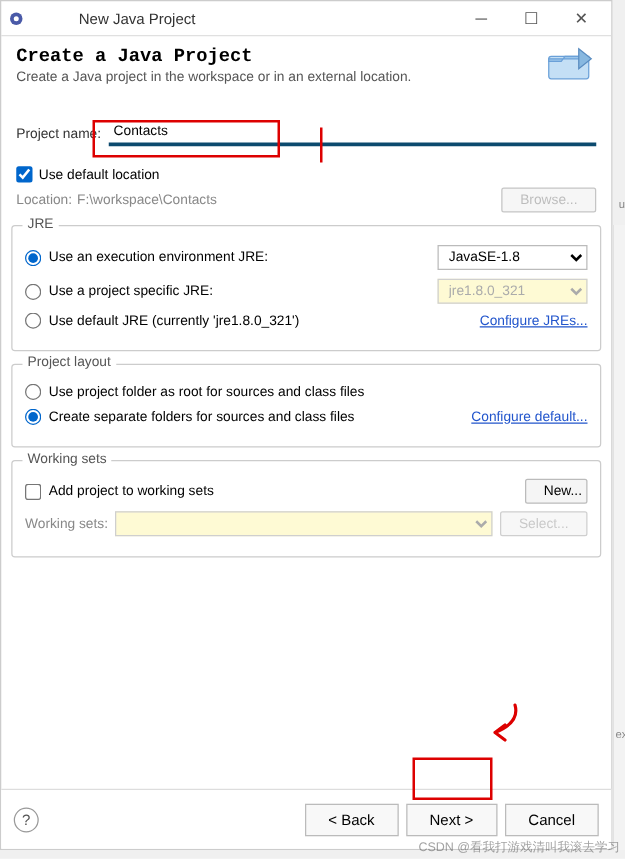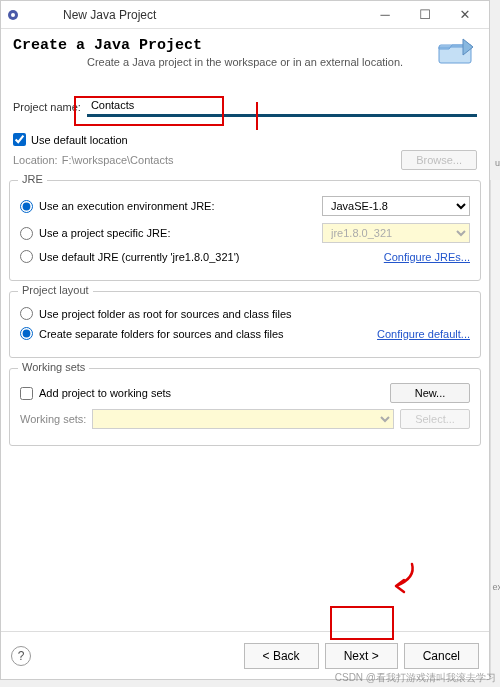--- a/index.html
+++ b/index.html
@@ -5,37 +5,37 @@
 * { box-sizing: border-box; margin: 0; padding: 0; font-family: "Segoe UI", Tahoma, sans-serif; }
 body { width: 500px; height: 687px; background: #f0f0f0; position: relative; overflow: hidden; }
 .window { width: 490px; height: 680px; background: #fff; border: 1px solid #ccc; position: relative; }
 .titlebar { height: 28px; display: flex; align-items: center; padding: 0 4px; border-bottom: 1px solid #e0e0e0; gap: 36px; }
 .titlebar .icon-slot { width: 16px; height: 16px; margin-right: 6px; display:flex; align-items:center; justify-content:center; }
 .titlebar .title { font-size: 12px; color: #333; flex: 1; }
 .titlebar .winbtns { display: flex; gap: 0; }
 .titlebar .winbtn { width: 40px; height: 26px; display:flex; align-items:center; justify-content:center; font-size: 13px; color:#555; }
 .header { padding: 8px 12px 12px 12px; position: relative; }
 .header h1 { font-family: "Courier New", monospace; font-weight: bold; font-size: 15px; color: #000; margin-bottom: 2px; }
-.header p { font-size: 11px; color: #555; text-align: center; }
+.header p { font-size: 11px; color: #555; }
 .folder-icon { position: absolute; right: 12px; top: 6px; }
 .section { padding: 0 12px; }
 .row { display: flex; align-items: center; margin: 4px 0; font-size: 11px; }
 .row label { color: #333; margin-right: 6px; white-space: nowrap; }
 input[type="text"] { flex: 1; border: none; border-bottom: 3px solid #0c4a6e; padding: 3px 4px; font-size: 11px; background: transparent; }
 .checkbox-row { display: flex; align-items: center; font-size: 11px; margin: 8px 0 4px 0; }
 .checkbox-row input { margin-right: 5px; accent-color: #0066cc; }
 .loc-row { display: flex; align-items: center; font-size: 11px; color: #888; margin-bottom: 10px; }
 .loc-row .loc-val { flex: 1; color: #888; padding-left: 4px; }
 .btn { border: 1px solid #bbb; background: #f5f5f5; font-size: 11px; padding: 3px 14px; border-radius: 2px; cursor: pointer; }
 .group { border: 1px solid #ccc; border-radius: 3px; margin: 4px 8px 10px 8px; padding: 8px 10px 10px 10px; position: relative; }
 .group-title { position: absolute; top: -8px; left: 8px; background: #fff; padding: 0 4px; font-size: 11px; color: #555; }
 .radio-row { display: flex; align-items: center; font-size: 11px; margin: 7px 0; }
 .radio-row input { margin-right: 6px; accent-color: #0066cc; }
 .radio-row .rlabel { flex: 1; }
-select { border: 1px solid #bbb; font-size: 11px; padding: 2px 4px; background: #fff; width: 148px; }
+select { border: 1px solid #bbb; font-size: 11px; padding: 2px 4px; background: #fff; width: 120px; }
 select:disabled { color: #888; background: #fef9c3; }
 .link { color: #2255cc; text-decoration: underline; font-size: 11px; cursor: pointer; text-align: right; }
 .ws-row { display:flex; align-items:center; font-size:11px; margin:6px 0; gap:6px; }
 .ws-row label { color:#888; }
 .ws-row select { flex: 1; width:auto; }
 .footer { position: absolute; bottom: 0; left: 0; right: 0; height: 48px; border-top: 1px solid #ddd; display: flex; align-items: center; padding: 0 10px; background:#fff; }
 .footer .help { width: 20px; height: 20px; border: 1px solid #999; border-radius: 50%; display:flex; align-items:center; justify-content:center; font-size:12px; color:#555; }
 .footer .spacer { flex: 1; }
 .footer button { border: 1px solid #bbb; background: #f8f8f8; font-size: 12px; padding: 5px 18px; margin-left: 6px; cursor: pointer; }
 .footer button.primary { border: 2px solid #2a6fc9; }
@@ -127,21 +127,21 @@
       <span class="rlabel">Create separate folders for sources and class files</span>
       <a class="link">Configure default...</a>
     </div>
   </div>
 
   <div class="group">
     <span class="group-title">Working sets</span>
     <div class="ws-row">
       <input type="checkbox" style="">
       <span style="flex:1">Add project to working sets</span>
-      <button class="btn" style="width:80px">New...</button>
+      <button class="btn" style="width:50px">New...</button>
     </div>
     <div class="ws-row">
       <label>Working sets:</label>
       <select disabled=""><option></option></select>
       <button class="btn" disabled="" style="width:70px;opacity:.7">Select...</button>
     </div>
   </div>
 
   <div class="footer">
     <span class="help">?</span>

